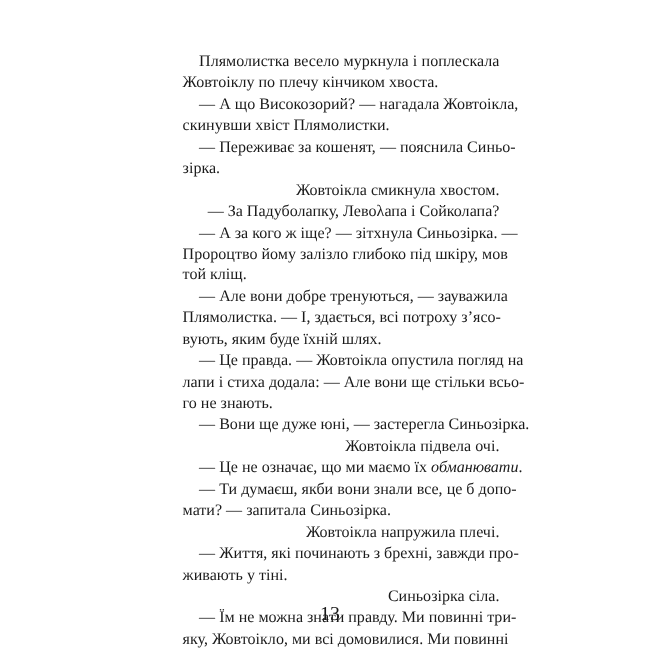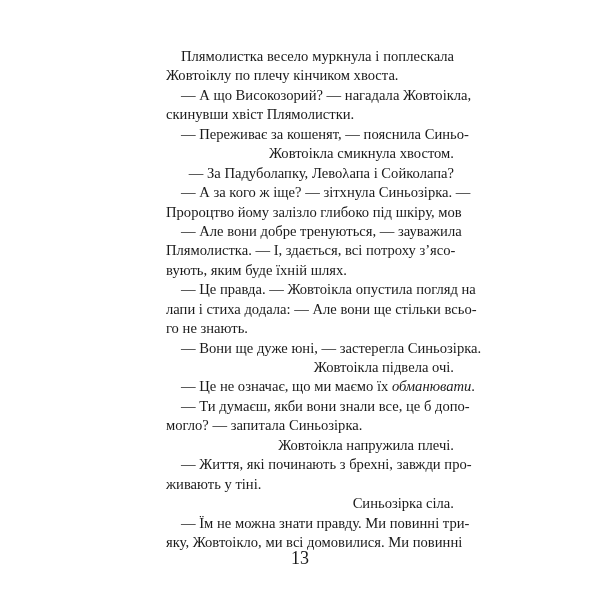--- a/index.html
+++ b/index.html
@@ -23,35 +23,37 @@
 </style>
 </head>
 <body>
 
 <div class="page-text" id="body">
     <div class="line ind j"><span>Плямолистка весело муркнула і поплескала</span></div>
     <div class="line"><span>Жовтоіклу по плечу кінчиком хвоста.</span></div>
     <div class="line ind j"><span>— А що Високозорий? — нагадала Жовтоікла,</span></div>
     <div class="line"><span>скинувши хвіст Плямолистки.</span></div>
     <div class="line ind j"><span>— Переживає за кошенят, — пояснила Синьо-</span></div>
+    <div class="line"><span>зірка.</span></div>
     <div class="line ind"><span>Жовтоікла смикнула хвостом.</span></div>
     <div class="line ind"><span>— За Падуболапку, Левολапа і Сойколапа?</span></div>
     <div class="line ind j"><span>— А за кого ж іще? — зітхнула Синьозірка. —</span></div>
     <div class="line j"><span>Пророцтво йому залізло глибоко під шкіру, мов</span></div>
+    <div class="line"><span>той кліщ.</span></div>
     <div class="line ind j"><span>— Але вони добре тренуються, — зауважила</span></div>
     <div class="line j"><span>Плямолистка. — І, здається, всі потроху з’ясо-</span></div>
     <div class="line"><span>вують, яким буде їхній шлях.</span></div>
     <div class="line ind j"><span>— Це правда. — Жовтоікла опустила погляд на</span></div>
     <div class="line j"><span>лапи і стиха додала: — Але вони ще стільки всьо-</span></div>
     <div class="line"><span>го не знають.</span></div>
     <div class="line ind j"><span>— Вони ще дуже юні, — застерегла Синьозірка.</span></div>
     <div class="line ind"><span>Жовтоікла підвела очі.</span></div>
     <div class="line ind"><span>— Це не означає, що ми маємо їх </span><em>обманювати</em><span>.</span></div>
     <div class="line ind j"><span>— Ти думаєш, якби вони знали все, це б допо-</span></div>
-    <div class="line"><span>могло? — запитала Синьозірка.</span></div>
+    <div class="line"><span>мати? — запитала Синьозірка.</span></div>
     <div class="line ind"><span>Жовтоікла напружила плечі.</span></div>
     <div class="line ind j"><span>— Життя, які починають з брехні, завжди про-</span></div>
     <div class="line"><span>живають у тіні.</span></div>
     <div class="line ind"><span>Синьозірка сіла.</span></div>
     <div class="line ind j"><span>— Їм не можна знати правду. Ми повинні три-</span></div>
     <div class="line j"><span>яку, Жовтоікло, ми всі домовилися. Ми повинні</span></div>
   </div>
 <div class="page-number">13</div>
 
 </body></html>

